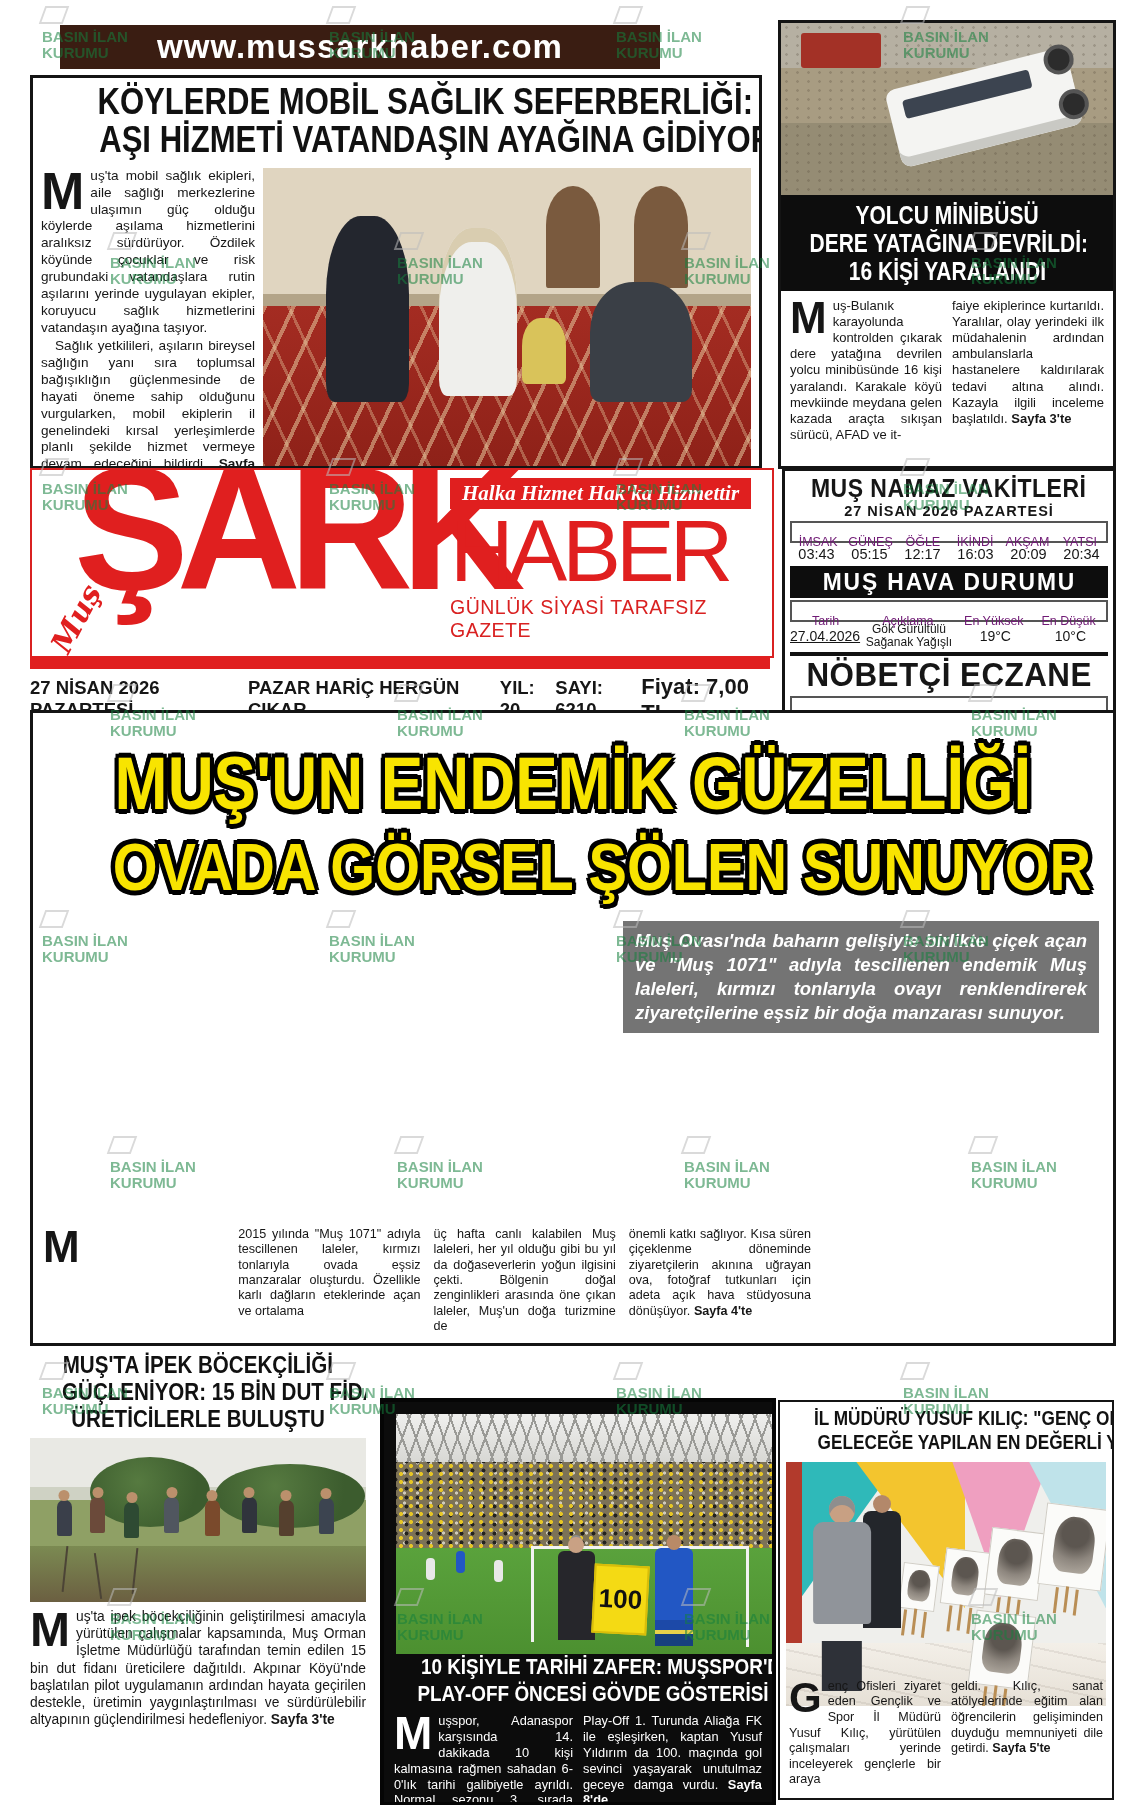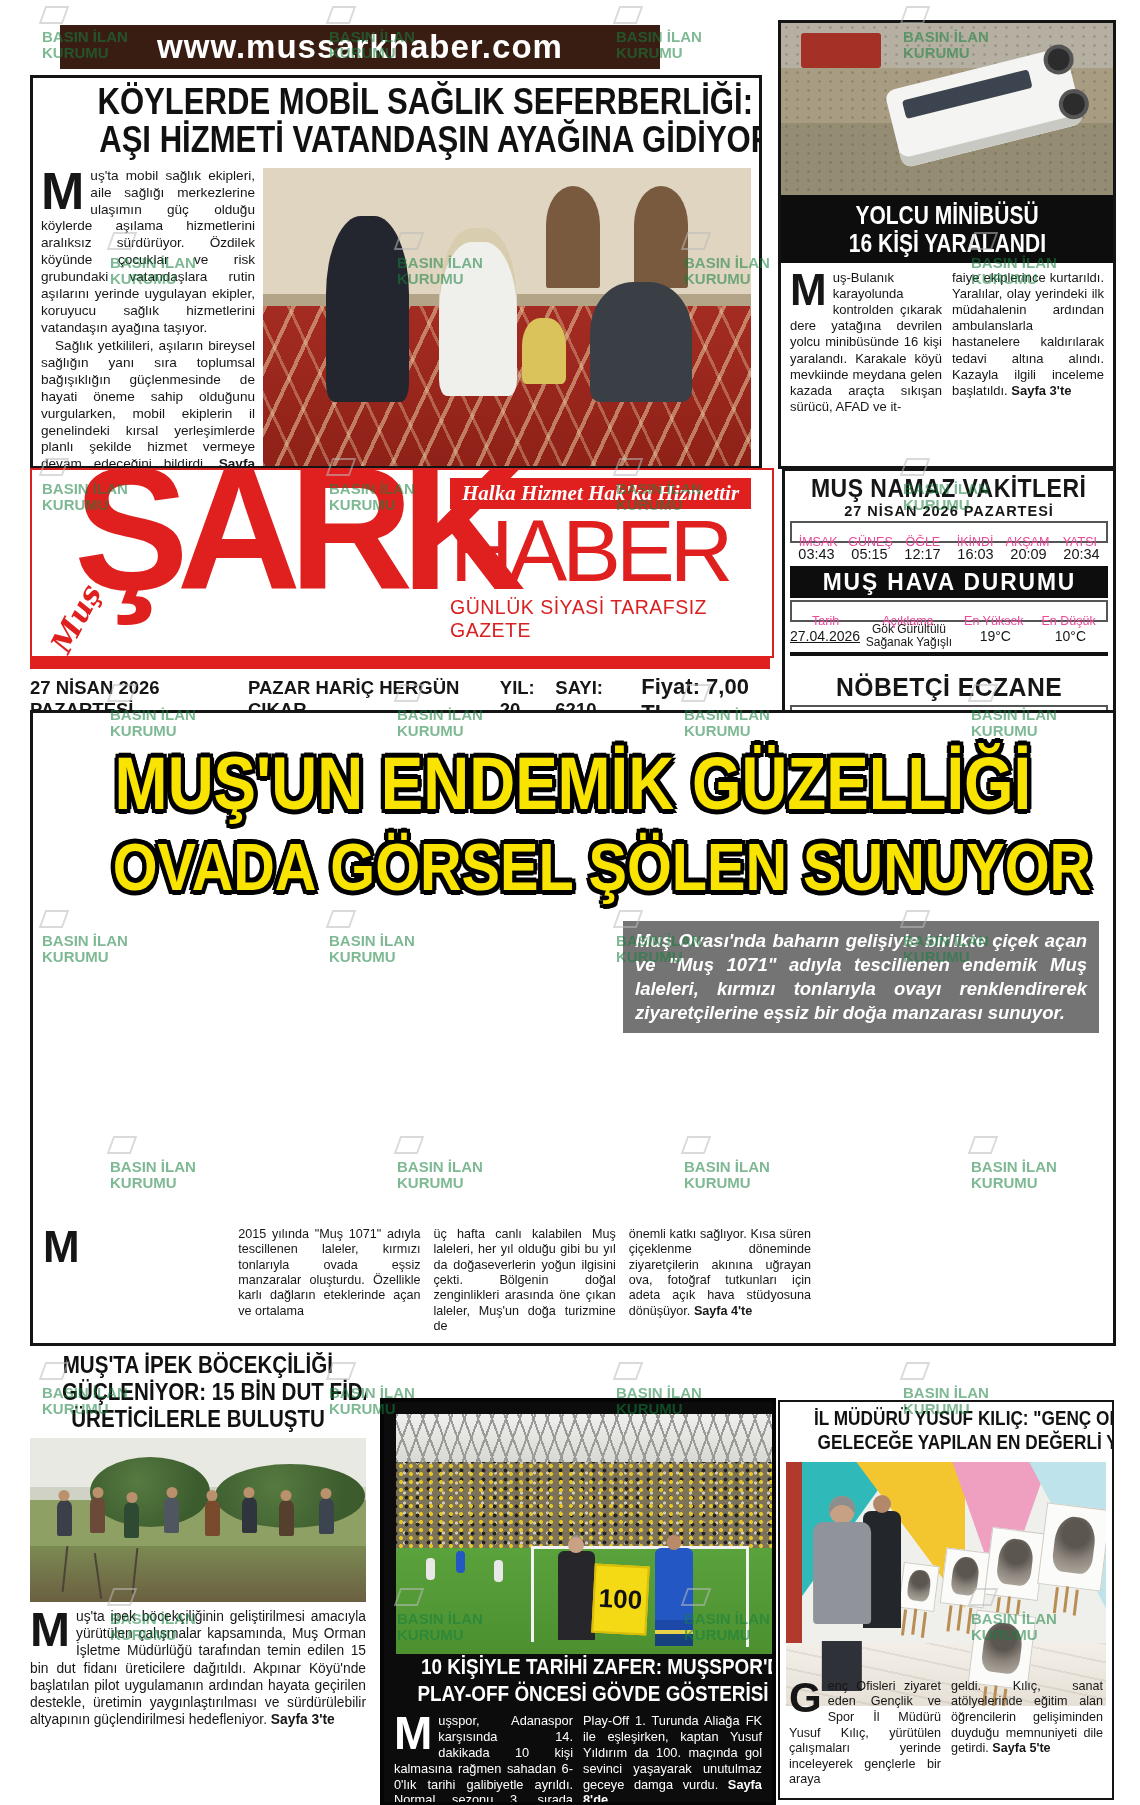--- a/index.html
+++ b/index.html
@@ -42,21 +42,21 @@
   .mh-haber{font-weight:400;font-size:88px;color:#e01f1f;letter-spacing:-5px;line-height:.92;margin-top:2px;}
   .mh-sub{color:#d92121;font-size:19.5px;letter-spacing:.5px;margin-top:4px;}
   .red-bar{left:30px;top:656px;width:740px;height:13px;background:#e01f1f;}
   .dateline{left:30px;top:674px;width:740px;display:flex;justify-content:space-between;align-items:baseline;font-weight:bold;font-size:18.5px;}
   .dateline .price{font-size:22px;}
   
   #info-panel{left:782px;top:468px;width:328px;height:243px;}
   .ip-title{text-align:center;font-weight:900;font-size:25px;letter-spacing:.5px;margin-top:3px;}
   .ip-date{text-align:center;font-weight:900;font-size:14.5px;letter-spacing:1px;}
   .ip-row{display:flex;margin:2px 5px 0;border:2px solid #555;font-size:12.5px;height:18px;align-items:center;}
-  .ip-row span{flex:1;text-align:center;color:#ec4899;margin-top:20px;}
+  .ip-row span{flex:1;text-align:center;color:#701a75;margin-top:20px;}
   .ip-vals{display:flex;margin:1px 5px 0;font-size:14.5px;height:20px;align-items:center;}
   .ip-vals span{flex:1;text-align:center;}
   .ip-black{background:#0d0d0d;color:#fff;text-align:center;font-weight:900;font-size:24px;
       letter-spacing:2px;margin:2px 5px 0;padding:2px 0;}
   .ip-w-vals{display:flex;margin:1px 5px 0;font-size:13px;align-items:center;}
   .ip-rule{height:4px;background:#111;margin:3px 5px 0;}
   .ip-e-vals{display:flex;margin:2px 5px 0;font-size:13px;align-items:center;font-weight:bold;}
   
   #main-story{left:30px;top:710px;width:1080px;height:630px;}
   .main-photo{position:absolute;inset:0;overflow:hidden;}
@@ -231,20 +231,21 @@
       <div class="pc-speck"></div>
       <div class="pc-truck"></div>
       <div class="pc-van">
         <div class="pc-win"></div>
         <div class="pc-wheel" style="right:-6px;top:-4px;"></div>
         <div class="pc-wheel" style="right:-10px;bottom:6px;"></div>
       </div>
     </div>
     <div class="lr-hl">
       <div><span class="cx">YOLCU MİNİBÜSÜ</span></div>
+      <div><span class="cx">DERE YATAĞINA DEVRİLDİ:</span></div>
       <div><span class="cx">16 KİŞİ YARALANDI</span></div>
     </div>
     <div class="lr-body">
       <div class="jt"><span class="dropcap" style="font-size:44px;">M</span><span>uş-Bulanık karayolunda kontrolden çıkarak dere yatağına devrilen yolcu minibüsünde 16 kişi yaralandı. Karakale köyü mevkiinde meydana gelen kazada araçta sıkışan sürücü, AFAD ve it-</span></div>
       <div class="jt"><span>faiye ekiplerince kurtarıldı. Yaralılar, olay yerindeki ilk müdahalenin ardından ambulanslarla hastanelere kaldırılarak tedavi altına alındı. Kazayla ilgili inceleme başlatıldı.</span> <b>Sayfa 3'te</b></div>
     </div>
   </div>
 
   <div id="masthead">
     <div class="mh-mus">Muş</div>
@@ -292,21 +293,21 @@
     </div>
     <div class="ip-w-vals">
       <span style="flex:.9;text-align:center;font-size:14px;text-decoration:underline;">27.04.2026</span>
       <span style="flex:1.3;text-align:center;font-size:12px;line-height:1.1;">
         <span>Gök Gürültülü</span><br><span>Sağanak Yağışlı</span>
       </span>
       <span style="flex:1;text-align:center;font-size:14px;">19°C</span>
       <span style="flex:1;text-align:center;font-size:14px;">10°C</span>
     </div>
     <div class="ip-rule"></div>
-    <div class="ip-title" style="font-size:26px;margin-top:16px;"><span class="cx" style="transform:scaleX(.95);">NÖBETÇİ ECZANE</span></div>
+    <div class="ip-title" style="font-size:33px;margin-top:0;"><span class="cx" style="transform:scaleX(.95);">NÖBETÇİ ECZANE</span></div>
     <div class="ip-row">
       <span style="flex:.9">Tarih</span>
       <span style="flex:.9">Gün</span>
       <span style="flex:1.4">Eczane Adı</span>
       <span>Telefon</span>
     </div>
     <div class="ip-e-vals">
 
       <span style="flex:1.4;text-align:center;font-size:12.5px;">DERMAN ECZANESİ</span>
 

